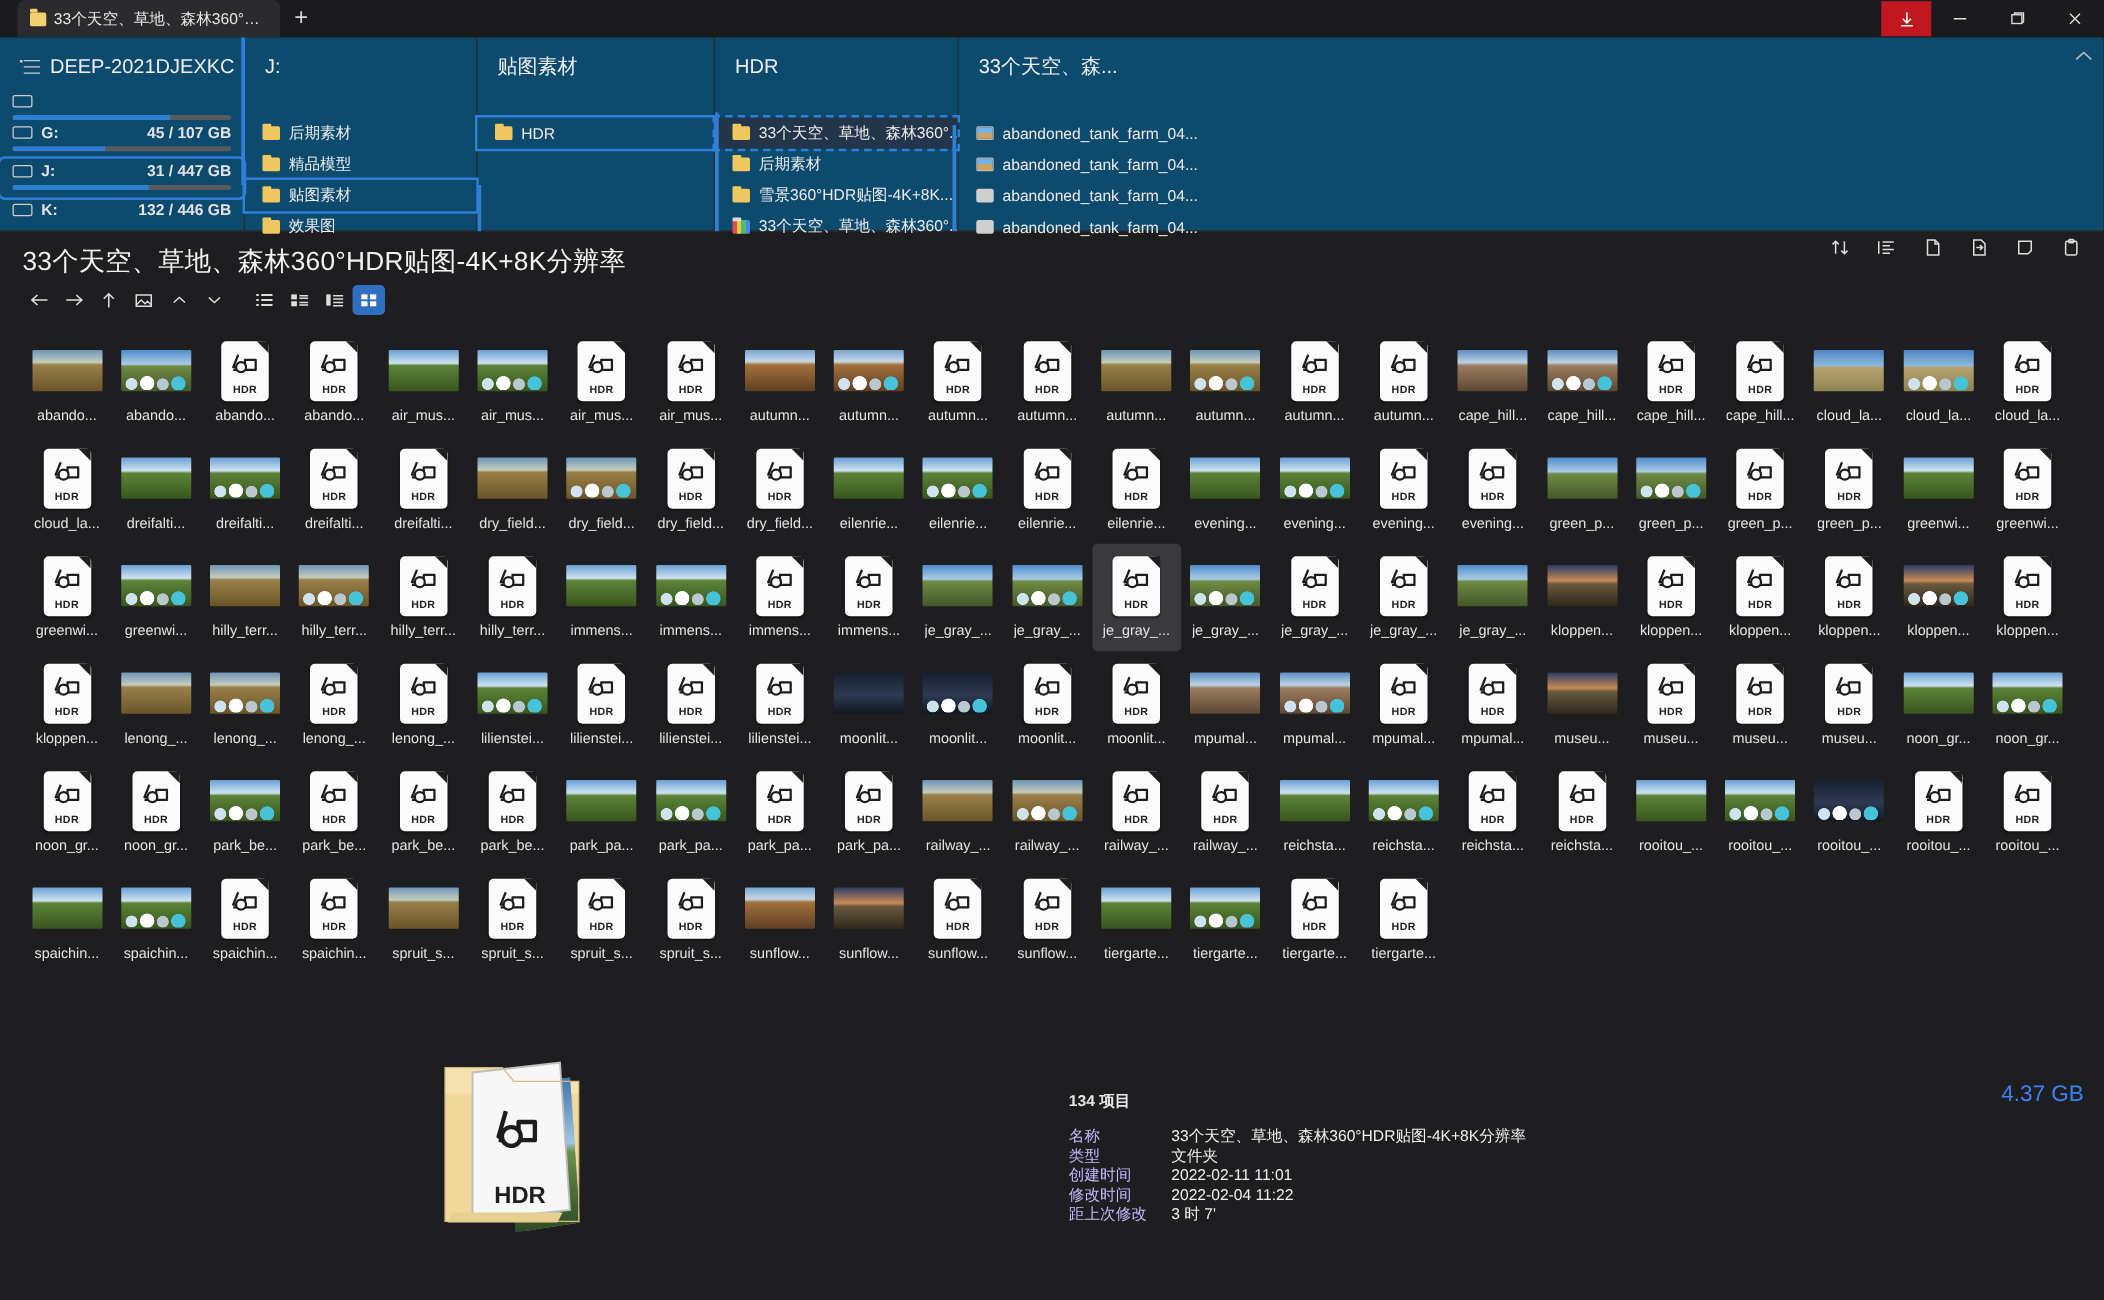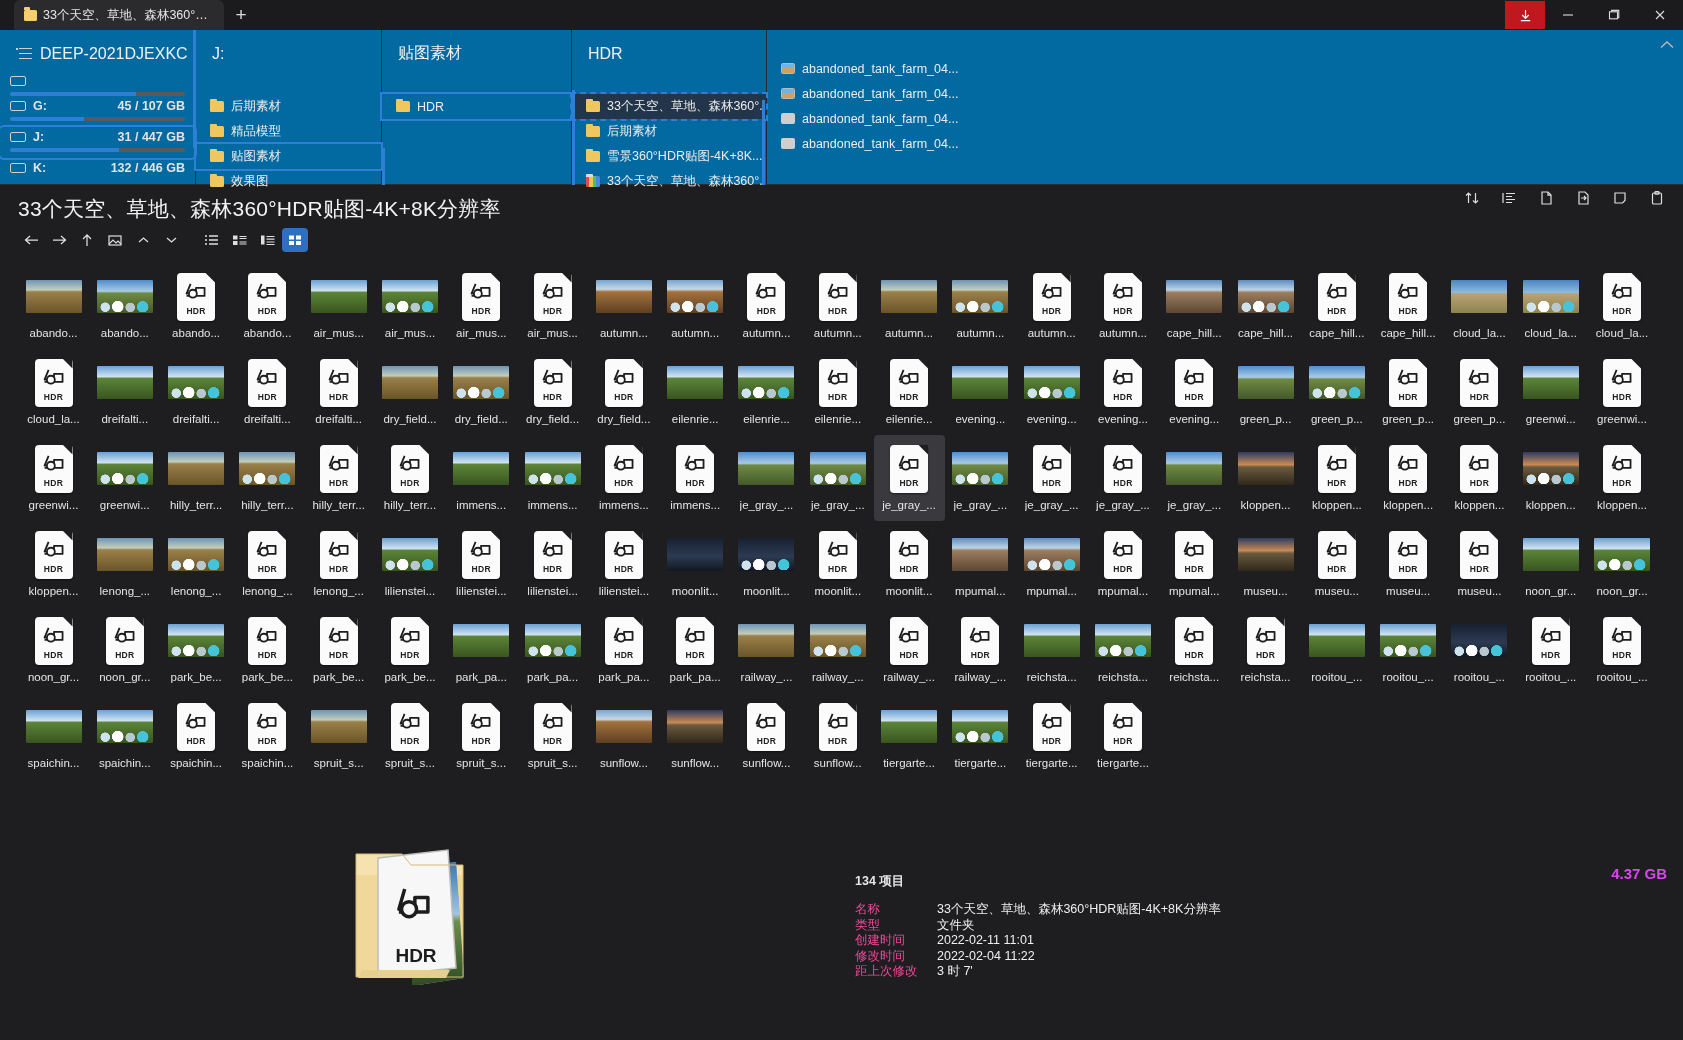--- a/index.html
+++ b/index.html
@@ -35,21 +35,21 @@
   .newtab {
     width: 34px; height: 30px; display:flex; align-items:center; justify-content:center;
     font-size: 19px; color: #d8d8d8; font-weight: 300;
   }
   .wincontrols { margin-left: auto; display: flex; height: 30px; }
   .wc { width: 46px; height: 30px; display:flex; align-items:center; justify-content:center; }
   .wc.dl { background: #c0181e; width: 40px; height: 28px; margin-top:1px; }
   .wc svg { display:block; }
   
   .colwrap {
-    position: relative; height: 155px; display: flex; background: #0369a1;
+    position: relative; height: 155px; display: flex; background: #0c4a6e;
     border-bottom: 1px solid #2d2d30;
   }
   .col { position: relative; border-right: 1px solid #2a2a2d; }
   .col-header {
     font-size: 16px; color: #f0f0f0; padding: 9px 0 0 16px; height: 38px;
     white-space: nowrap; overflow: hidden; display:flex; align-items:center; gap:8px;
   }
   .hamburger { display:inline-block; width:16px; height:12px; position:relative; }
   .hamburger i { position:absolute; left:3px; right:0; height:1.6px; background:#cfcfcf; }
   .hamburger i:nth-child(1){ top:0; } .hamburger i:nth-child(2){ top:5px; } .hamburger i:nth-child(3){ top:10px; }
@@ -140,23 +140,23 @@
   .cap {
     font-size:11.5px; color:#e4e4e4; margin-top:3px; max-width:68px;
     white-space:nowrap; overflow:hidden; text-align:center;
   }
   
   .details { position:absolute; left:0; right:0; top:845px; height:195px; }
   .folderbig { position:absolute; left:352px; top:-5px; width:118px; height:145px; }
   .dtext { position:absolute; left:855px; top:28px; font-size:12.5px; color:#e6e6e6; }
   .dcount { font-weight:700; font-size:12.5px; margin-bottom:12px; }
   .drow { display:flex; line-height:15.5px; }
-  .dk { width:82px; color:#ec4899; }
+  .dk { width:82px; color:#c4b5fd; }
   .dv { color:#efefef; }
-  .dsize { position:absolute; right:16px; top:20px; color:#d946ef; font-size:15px; font-weight:700;}
+  .dsize { position:absolute; right:16px; top:20px; color:#3b82f6; font-size:18px; font-weight:400;}
 </style>
 </head>
 <body>
 
 <div class="titlebar">
   <div class="tabstrip">
     <div class="tab">
       <span class="tab-folder-ico"></span>
       <span class="tab-label">33个天空、草地、森林360°H...</span>
     </div>
@@ -292,20 +292,23 @@
           <span>雪景360°HDR贴图-4K+8K...</span>
         </div>
       <div class="fr">
           <span class="fico stripe"></span>
           <span>33个天空、草地、森林360°...</span>
         </div>
     </div>
   </div>
 
   <div class="col" style="width:200px;border-right:none;">
+    <div class="col-header">
+        <span>33个天空、森...</span>
+      </div>
     <div class="col-body" style="padding-top:26px;">
       <div class="fr">
           <span class="fico img"></span>
           <span>abandoned_tank_farm_04...</span>
         </div>
       <div class="fr">
           <span class="fico img"></span>
           <span>abandoned_tank_farm_04...</span>
         </div>
       <div class="fr">

